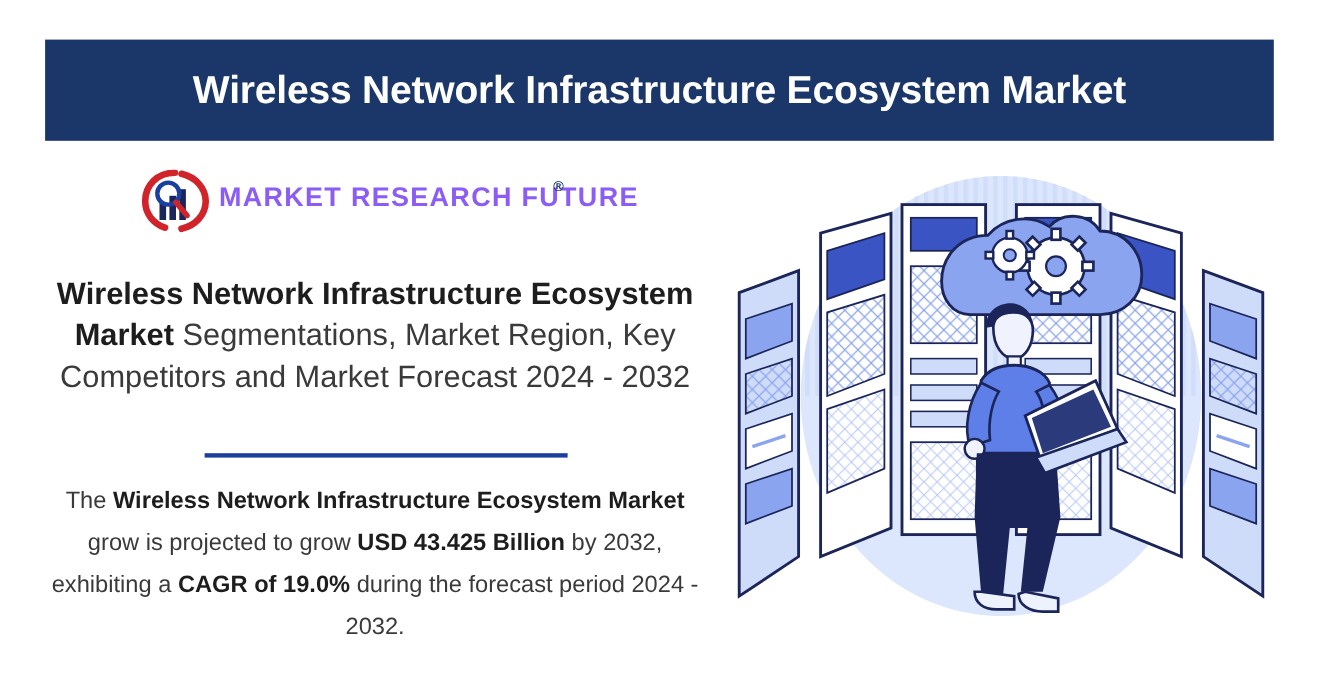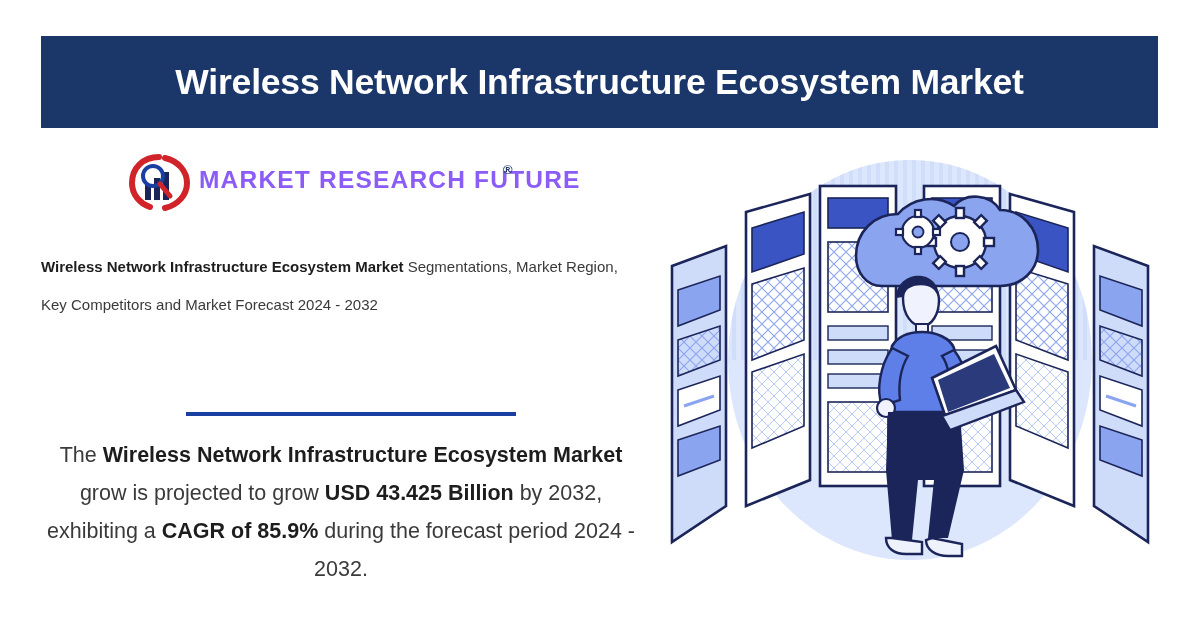--- a/index.html
+++ b/index.html
@@ -80,22 +80,22 @@
     font-size: 13px;
     font-weight: bold;
     color: #1b3668;
   }
   
   .headline {
     position: absolute;
     left: 0;
     top: 108px;
     width: 600px;
-    text-align: left;
-    font-size: 15px;
+    text-align: center;
+    font-size: 28px;
     line-height: 38px;
     color: #3a3a3a;
   }
   .headline b { color: #1d1d1d; }
   
   .divider {
     position: absolute;
     left: 145px;
     top: 272px;
     width: 330px;
@@ -154,21 +154,21 @@
       <div class="logo-reg">®</div>
     </div>
 
     <div class="headline">
       <b>Wireless Network Infrastructure Ecosystem Market</b><span> Segmentations, Market Region, Key Competitors and Market Forecast 2024 - 2032</span>
     </div>
 
     <div class="divider"></div>
 
     <div class="body-text">
-      <span>The </span><b>Wireless Network Infrastructure Ecosystem Market</b><span> grow is projected to grow </span><b>USD 43.425 Billion</b><span> by 2032, exhibiting a </span><b>CAGR of 85.9%</b><span> during the forecast period 2024 - 2032.</span>
+      <span>The </span><b>Wireless Network Infrastructure Ecosystem Market</b><span> grow is projected to grow </span><b>USD 43.425 Billion</b><span> by 2032, exhibiting a </span><b>CAGR of 19.0%</b><span> during the forecast period 2024 - 2032.</span>
     </div>
   </div>
 
   <div class="illus">
     <svg width="500" height="420" viewBox="0 0 500 420" xmlns="http://www.w3.org/2000/svg">
       <defs>
         <clipPath id="ellipseClip">
           <ellipse cx="250" cy="210" rx="182" ry="200"></ellipse>
         </clipPath>
         <pattern id="mesh" width="12" height="12" patternUnits="userSpaceOnUse">

